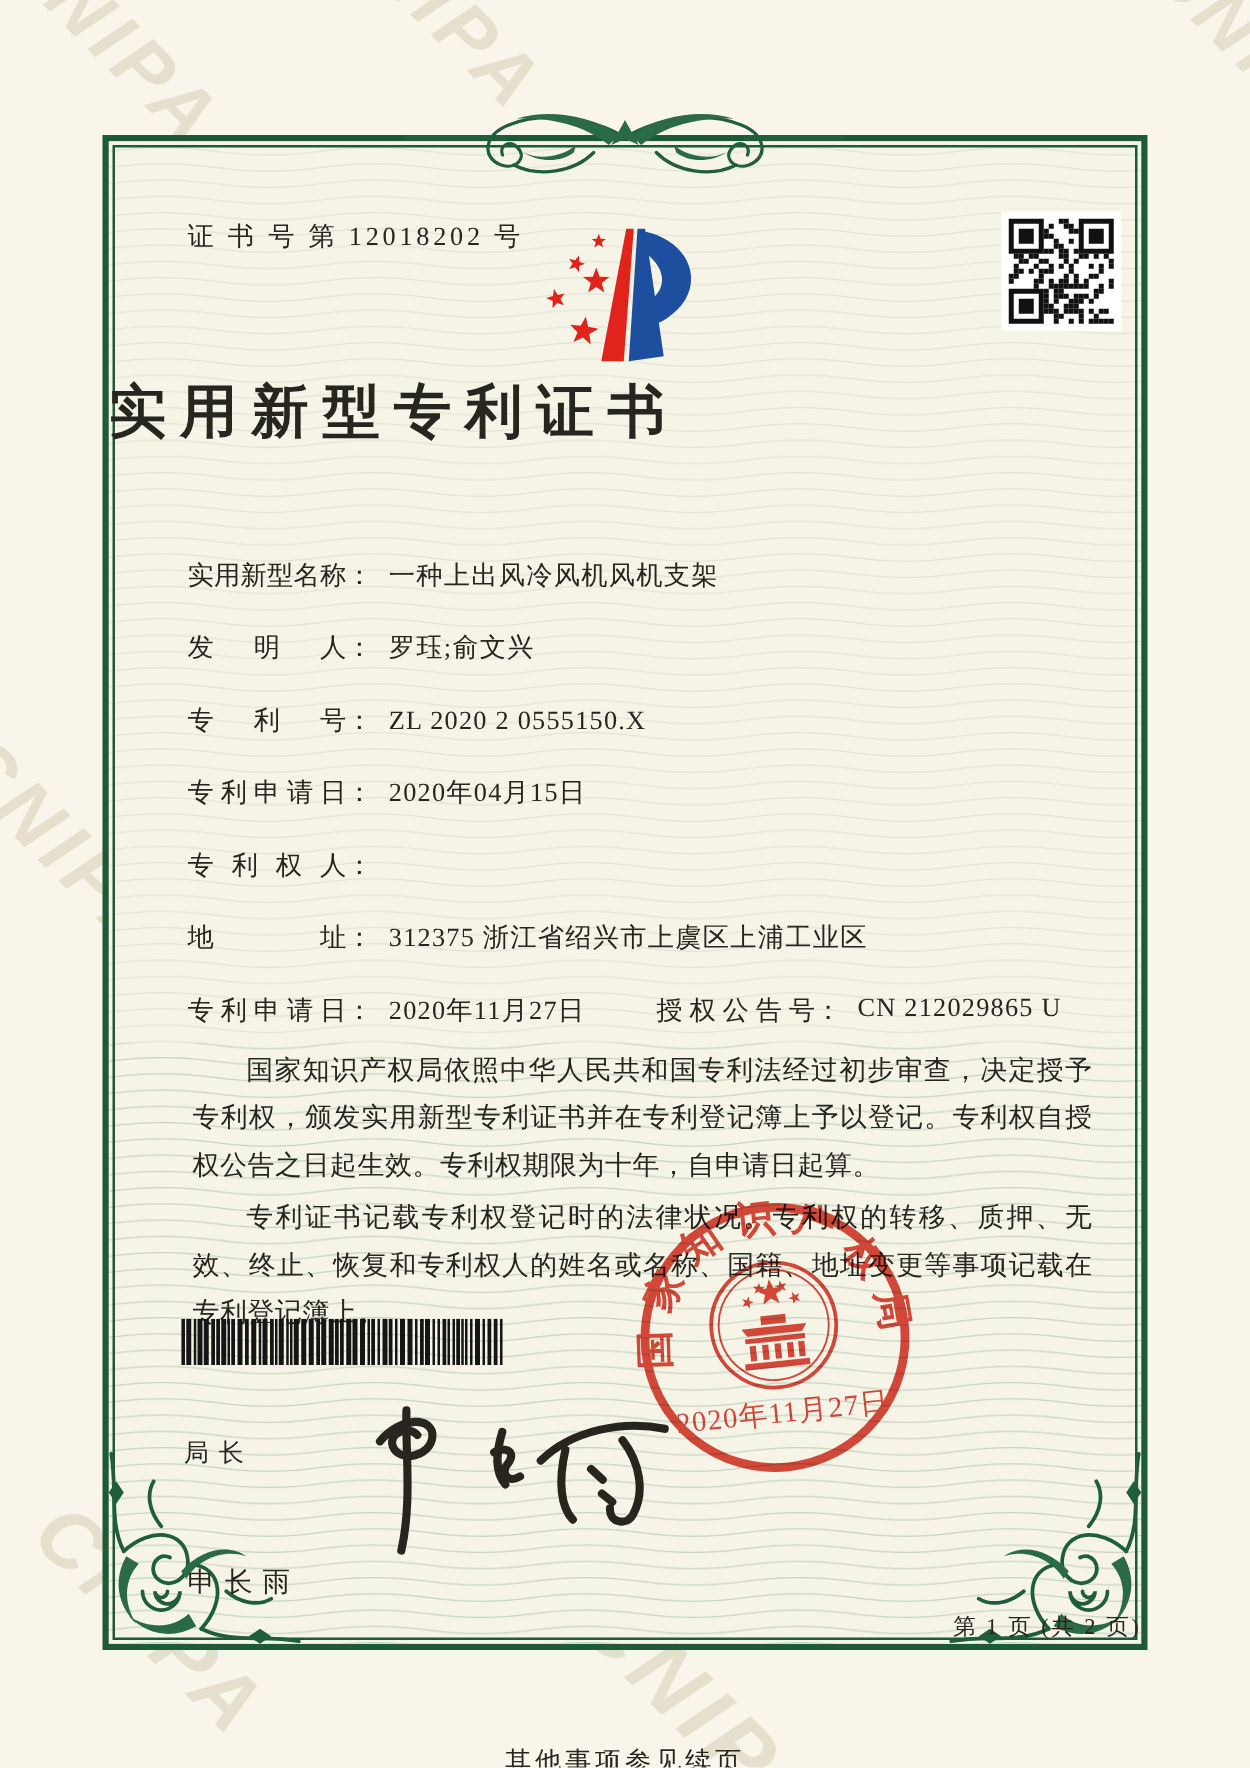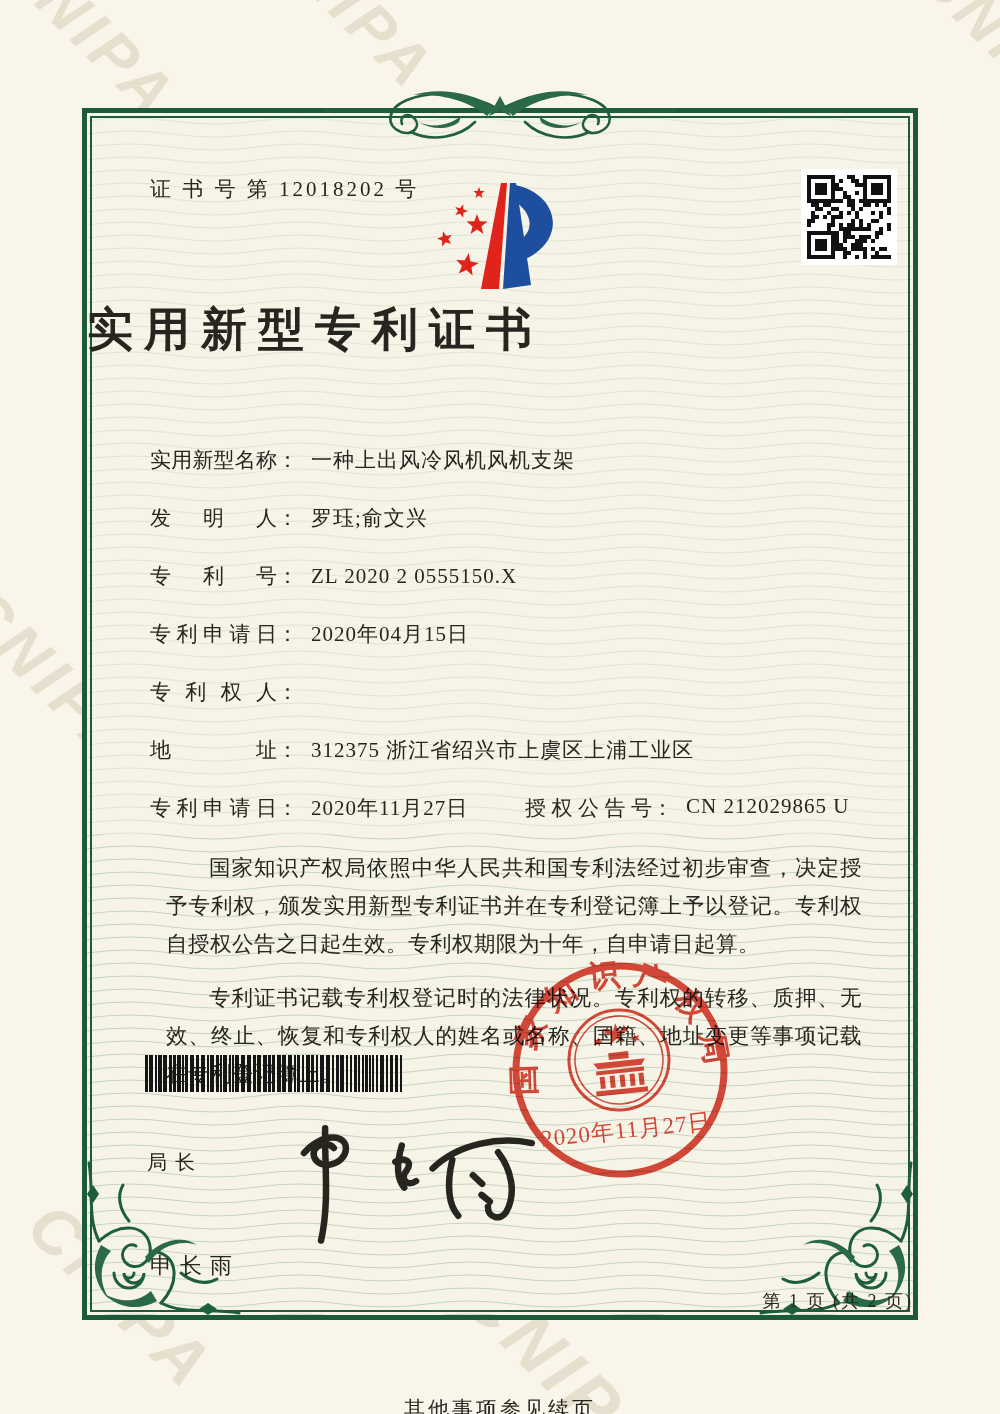--- a/index.html
+++ b/index.html
@@ -37,21 +37,21 @@
   .fields{position:absolute;left:63px;top:318px;width:740px;z-index:4;font-size:21px}
   .frow{height:58px;display:flex;align-items:center}
   .pair{display:flex}
   .pair.first{width:375px;flex:none}
   .jlabel{display:inline-block;width:127px;text-align:justify;text-align-last:justify;flex:none}
   .colon{margin-right:13px;flex:none}
   .fval{letter-spacing:1px;white-space:nowrap}
   
   .paras{position:absolute;left:63px;top:720px;width:728px;z-index:4;
     font-size:21.5px;line-height:38px;text-align:justify}
-  .paras p{margin:16px;text-indent:2em;letter-spacing:.5px}
+  .paras p{margin:4px;text-indent:2em;letter-spacing:.5px}
   
   .barcode{position:absolute;left:58px;top:942px;z-index:4}
   .sig-title{position:absolute;left:60px;top:1036px;font-size:20px;letter-spacing:8px;z-index:4}
   .sig-name{position:absolute;left:63px;top:1138px;font-size:22px;letter-spacing:8px;z-index:4}
   .signature{position:absolute;left:188px;top:1002px;z-index:4}
   .seal{position:absolute;left:498px;top:948px;z-index:5;opacity:.92;mix-blend-mode:multiply}
   .seal-text{font-size:31px;font-weight:bold;letter-spacing:12px;fill:#d63a2c}
   .seal-date{font-size:23px;fill:#d63a2c;letter-spacing:1px}
   .pageno{position:absolute;left:0;top:1176px;width:100%;text-align:right;font-size:18px;letter-spacing:2px;z-index:4}
   .note{position:absolute;left:0;top:1395px;width:100%;text-align:center;font-size:21px;letter-spacing:3px;z-index:2}

